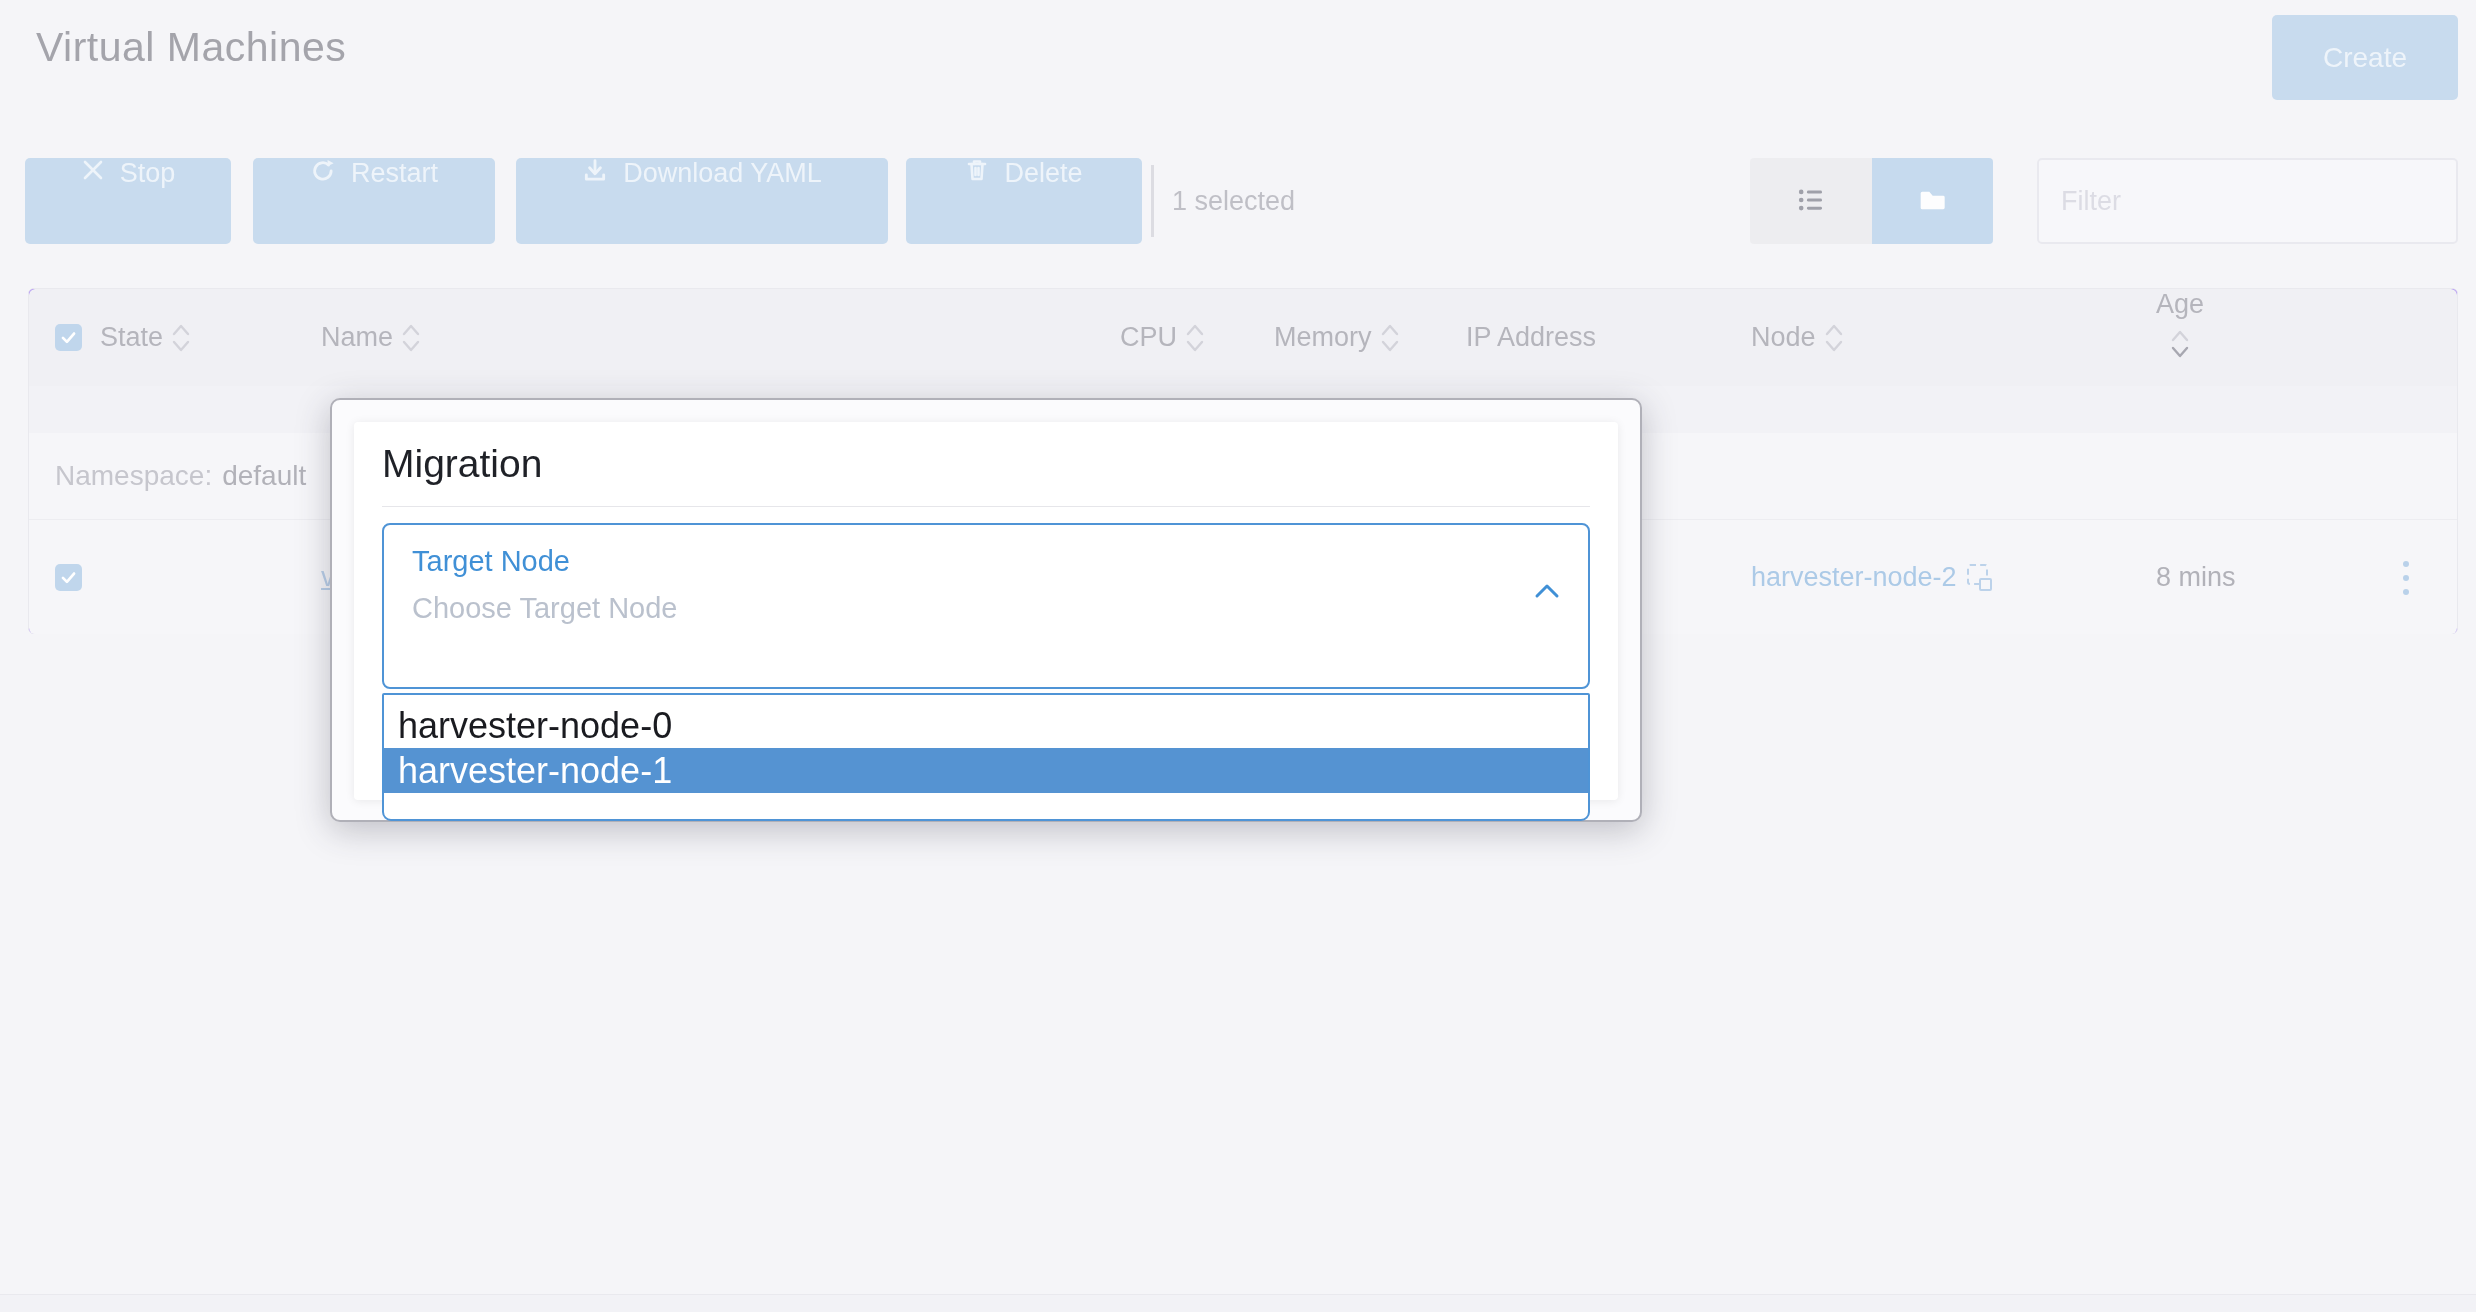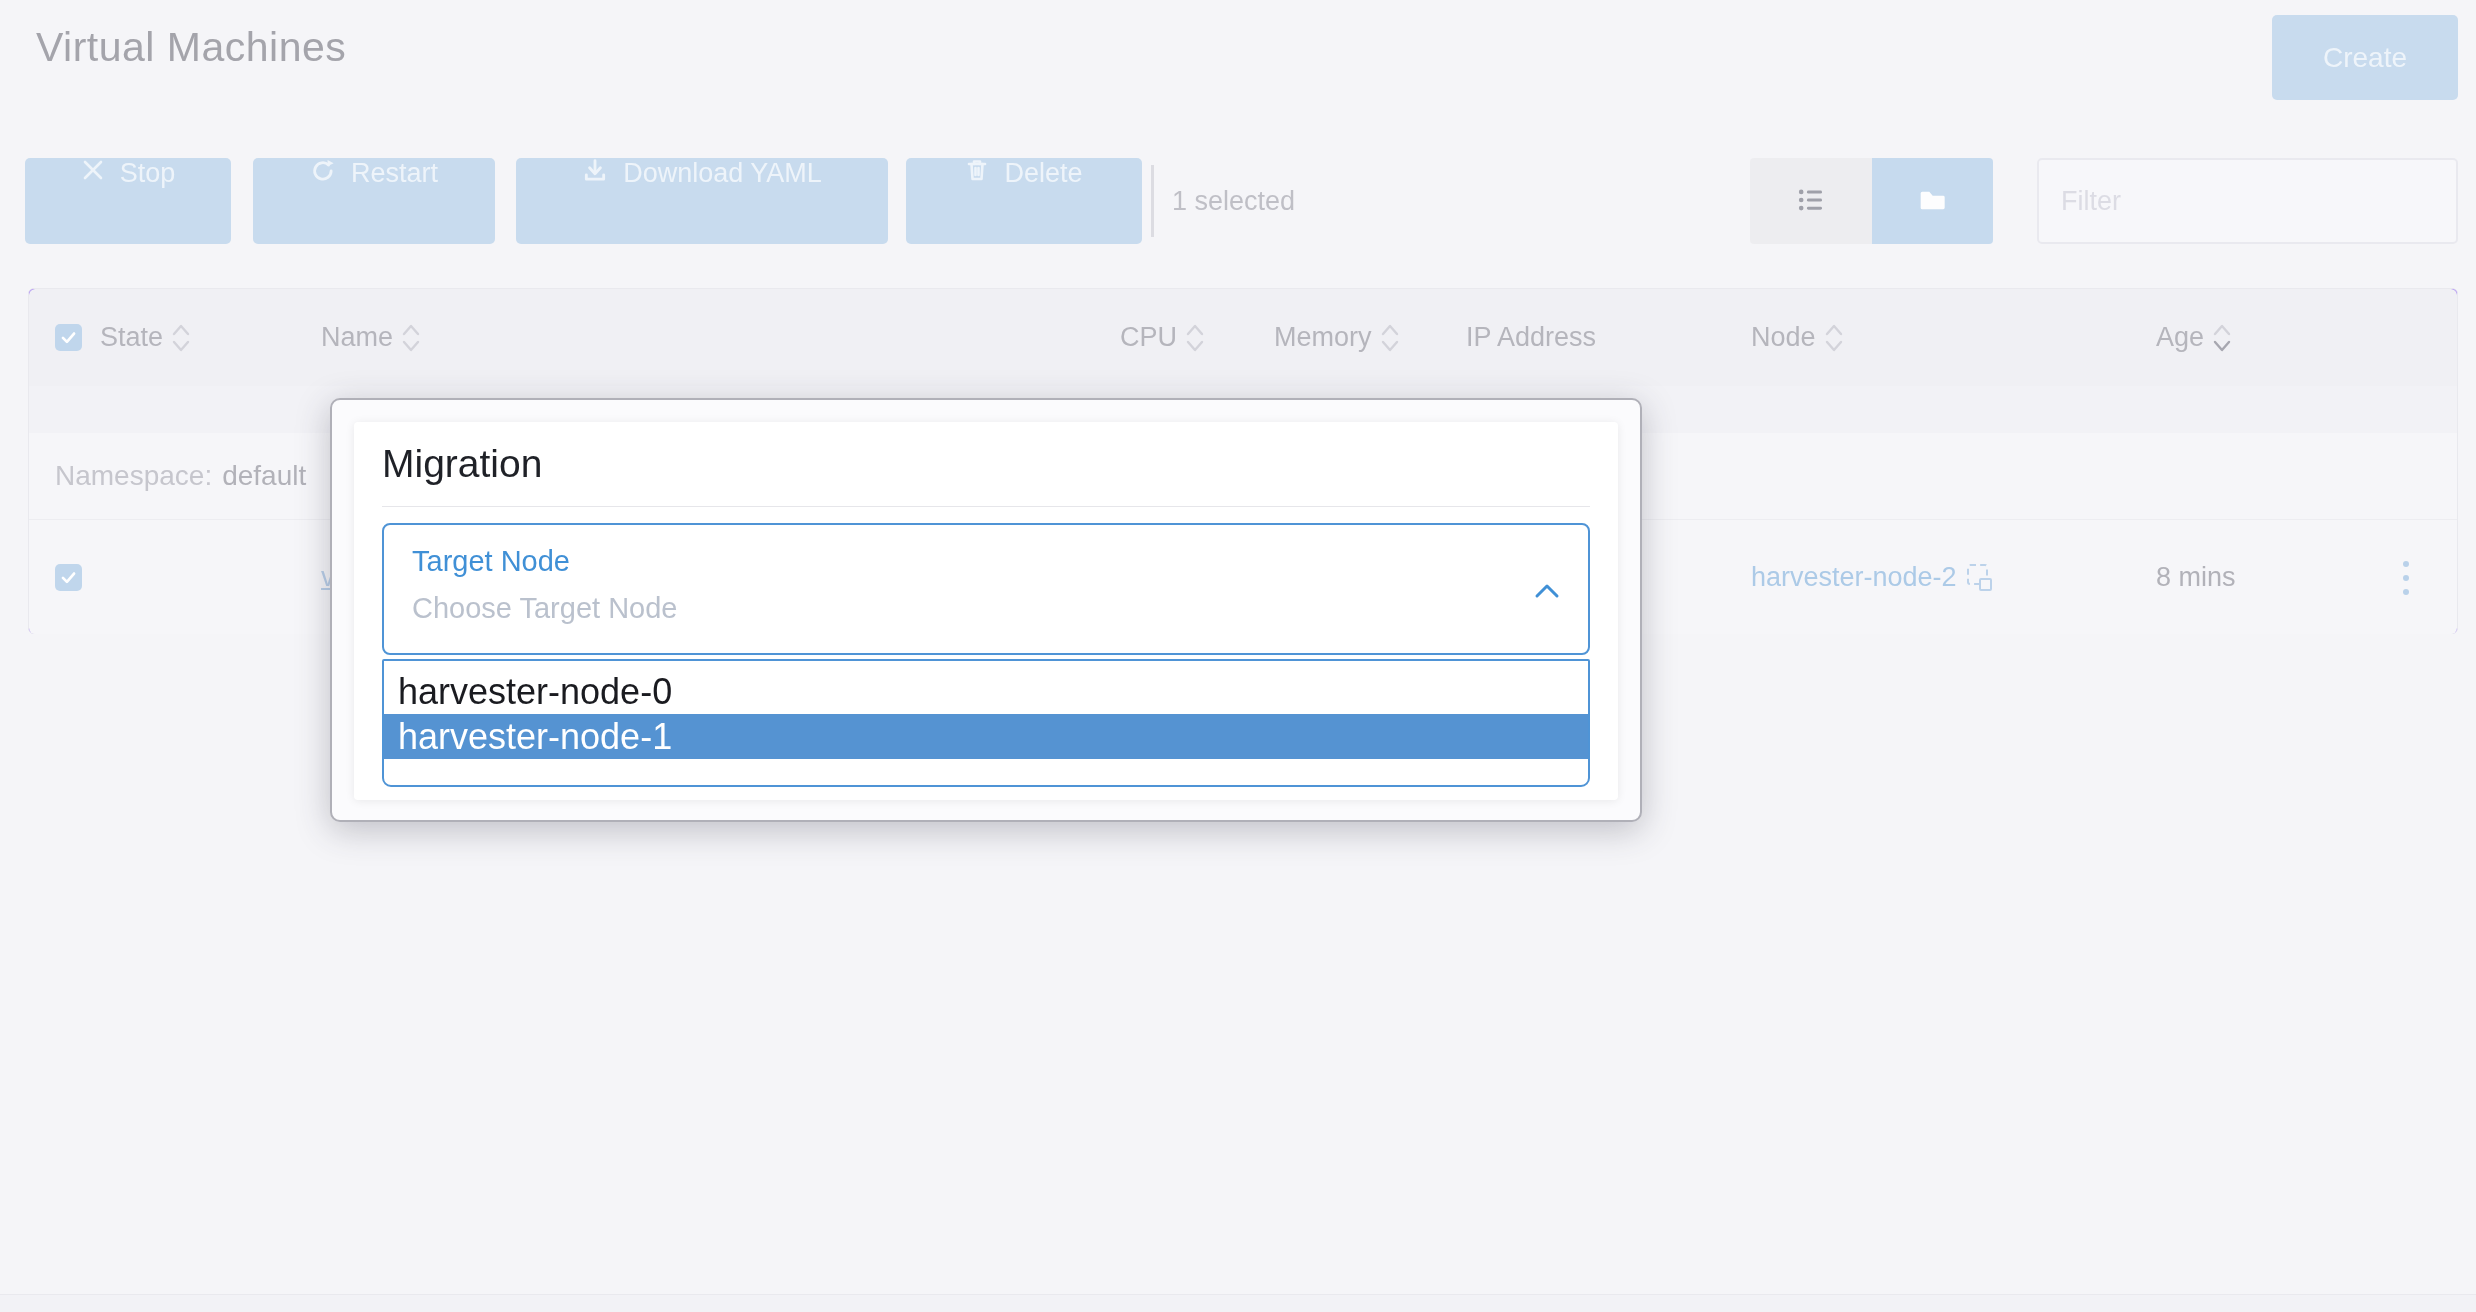--- a/index.html
+++ b/index.html
@@ -92,21 +92,21 @@
   }
   .modal-card {
     position: absolute; left: 22px; top: 22px; width: 1264px; height: 378px;
     background: #ffffff; border-radius: 4px; box-shadow: 0 1px 10px rgba(0,0,0,0.08);
     padding: 20px 28px 0 28px;
   }
   .modal-title { font-size: 39px; color: #1f2127; font-weight: 400; }
   .modal-divider { height: 1px; background: #e6e6ea; margin-top: 20px; }
 
   .select-box {
-    position: relative; margin-top: 16px; height: 132px;
+    position: relative; margin-top: 16px; height: 166px;
     border: 2px solid var(--accent-blue, #4f94d6); border-radius: 8px;
     padding: 20px 0 0 28px; background: #ffffff;
   }
   .select-label { font-size: 29px; color: #4090d6; }
   .select-placeholder { font-size: 29px; color: #bac1cd; margin-top: 14px; }
   .select-chevron { position: absolute; right: 26px; top: 56px; }
   .select-chevron svg { stroke: #4090d6; fill: none; stroke-width: 3; stroke-linecap: round; stroke-linejoin: round; display: block; }
 
   .dropdown {
     margin-top: 4px; height: 128px;
@@ -253,21 +253,21 @@
     <div class="th" style="left:1722px;">
       <span>Node</span>
       <span class="sort-icon">
         <svg width="22" height="34" viewBox="0 0 22 34">
             <polyline class="sort-up" points="4,13 11,5 18,13"></polyline>
             <polyline class="sort-down" points="4,21 11,29 18,21"></polyline>
           </svg>
       </span>
     </div>
 
-    <div class="th" style="left:2127px;">
+    <div class="th" style="left:2127px;flex-direction:column;">
       <span>Age</span>
       <span class="sort-icon">
         <svg width="22" height="34" viewBox="0 0 22 34">
             <polyline class="sort-up" points="4,13 11,5 18,13"></polyline>
             <polyline class="sort-down sort-active" points="4,21 11,29 18,21"></polyline>
           </svg>
       </span>
     </div>
   </div>
 

